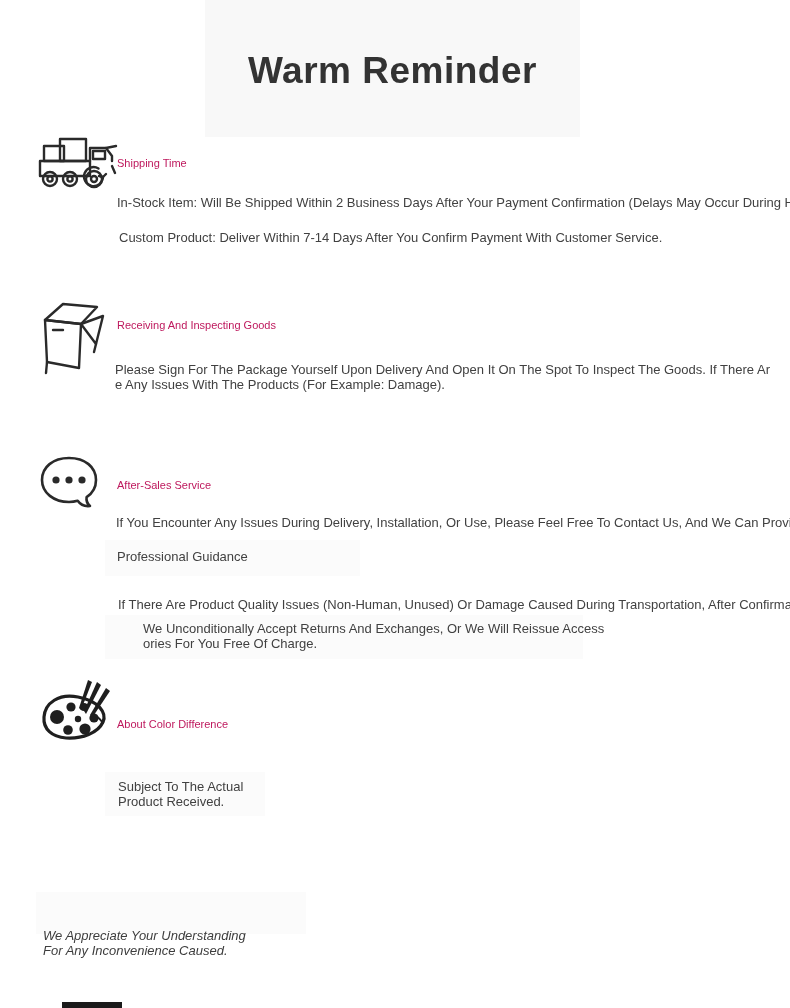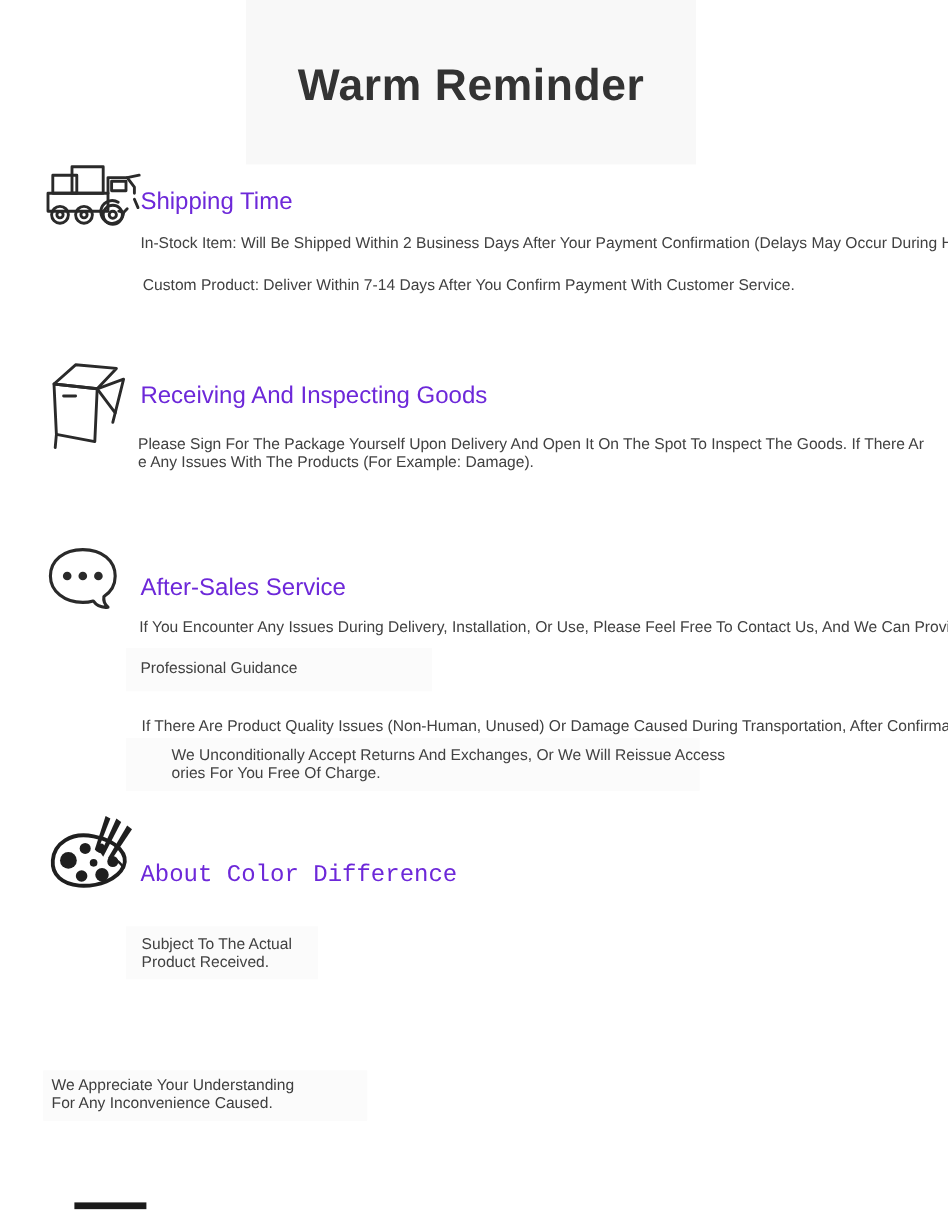--- a/index.html
+++ b/index.html
@@ -14,21 +14,21 @@
   }
   .bg-box{position:absolute;background:#f8f8f8;}
   .bg-box.soft{background:#fbfbfb;}
   .title{
     position:absolute;left:205px;top:50px;width:375px;
     text-align:center;font-size:37px;font-weight:700;color:#333333;
     letter-spacing:0.5px;
   }
   .icon{position:absolute;}
   .heading{
-    position:absolute;font-size:20px;color:#6d28d9;white-space:nowrap;
+    position:absolute;font-size:11px;color:#be185d;white-space:nowrap;
   }
   .para{
     position:absolute;font-size:13px;color:#414141;line-height:1.13;
     word-break:break-all;
   }
   .para.nowrap{white-space:nowrap;word-break:normal;}
   .note{
     position:absolute;font-size:13px;line-height:1.15;word-break:break-all;
   }
   .apology{
@@ -109,19 +109,19 @@
       <circle cx="56" cy="40" r="4.6" fill="#1f1f1f"></circle>
       <circle cx="47" cy="51" r="5.6" fill="#1f1f1f"></circle>
       <circle cx="30" cy="52" r="4.8" fill="#1f1f1f"></circle>
       <circle cx="40" cy="41" r="3.2" fill="#1f1f1f"></circle>
       <path d="M50 2 L54 4 L43 32 L41 30 Z" fill="#1f1f1f"></path>
       <path d="M59 4 L63 7 L48 36 L46 33 Z" fill="#1f1f1f"></path>
       <path d="M68 10 L72 13 L54 40 L52 37 Z" fill="#1f1f1f"></path>
       <path d="M58 38 c3 2 6 5 7 8" stroke="#1f1f1f" stroke-width="2"></path>
     </svg>
   </div>
-  <div class="heading" style="left:117px;top:718px;font-family:Liberation Mono, monospace;">About Color Difference</div>
+  <div class="heading" style="left:117px;top:718px;">About Color Difference</div>
   <div class="para" style="left:118px;top:780px;width:135px;word-break:normal;">Subject To The Actual Product Received.</div>
 
-  <div class="apology" style="left:43px;top:897px;width:225px;">We Appreciate Your Understanding For Any Inconvenience Caused.</div>
+  <div class="apology" style="left:43px;top:929px;width:225px;font-style:italic;">We Appreciate Your Understanding For Any Inconvenience Caused.</div>
   <div class="bottom-bar" style="left:62px;top:1002px;width:60px;height:6px;"></div>
 
 </div>
 
 </body></html>

